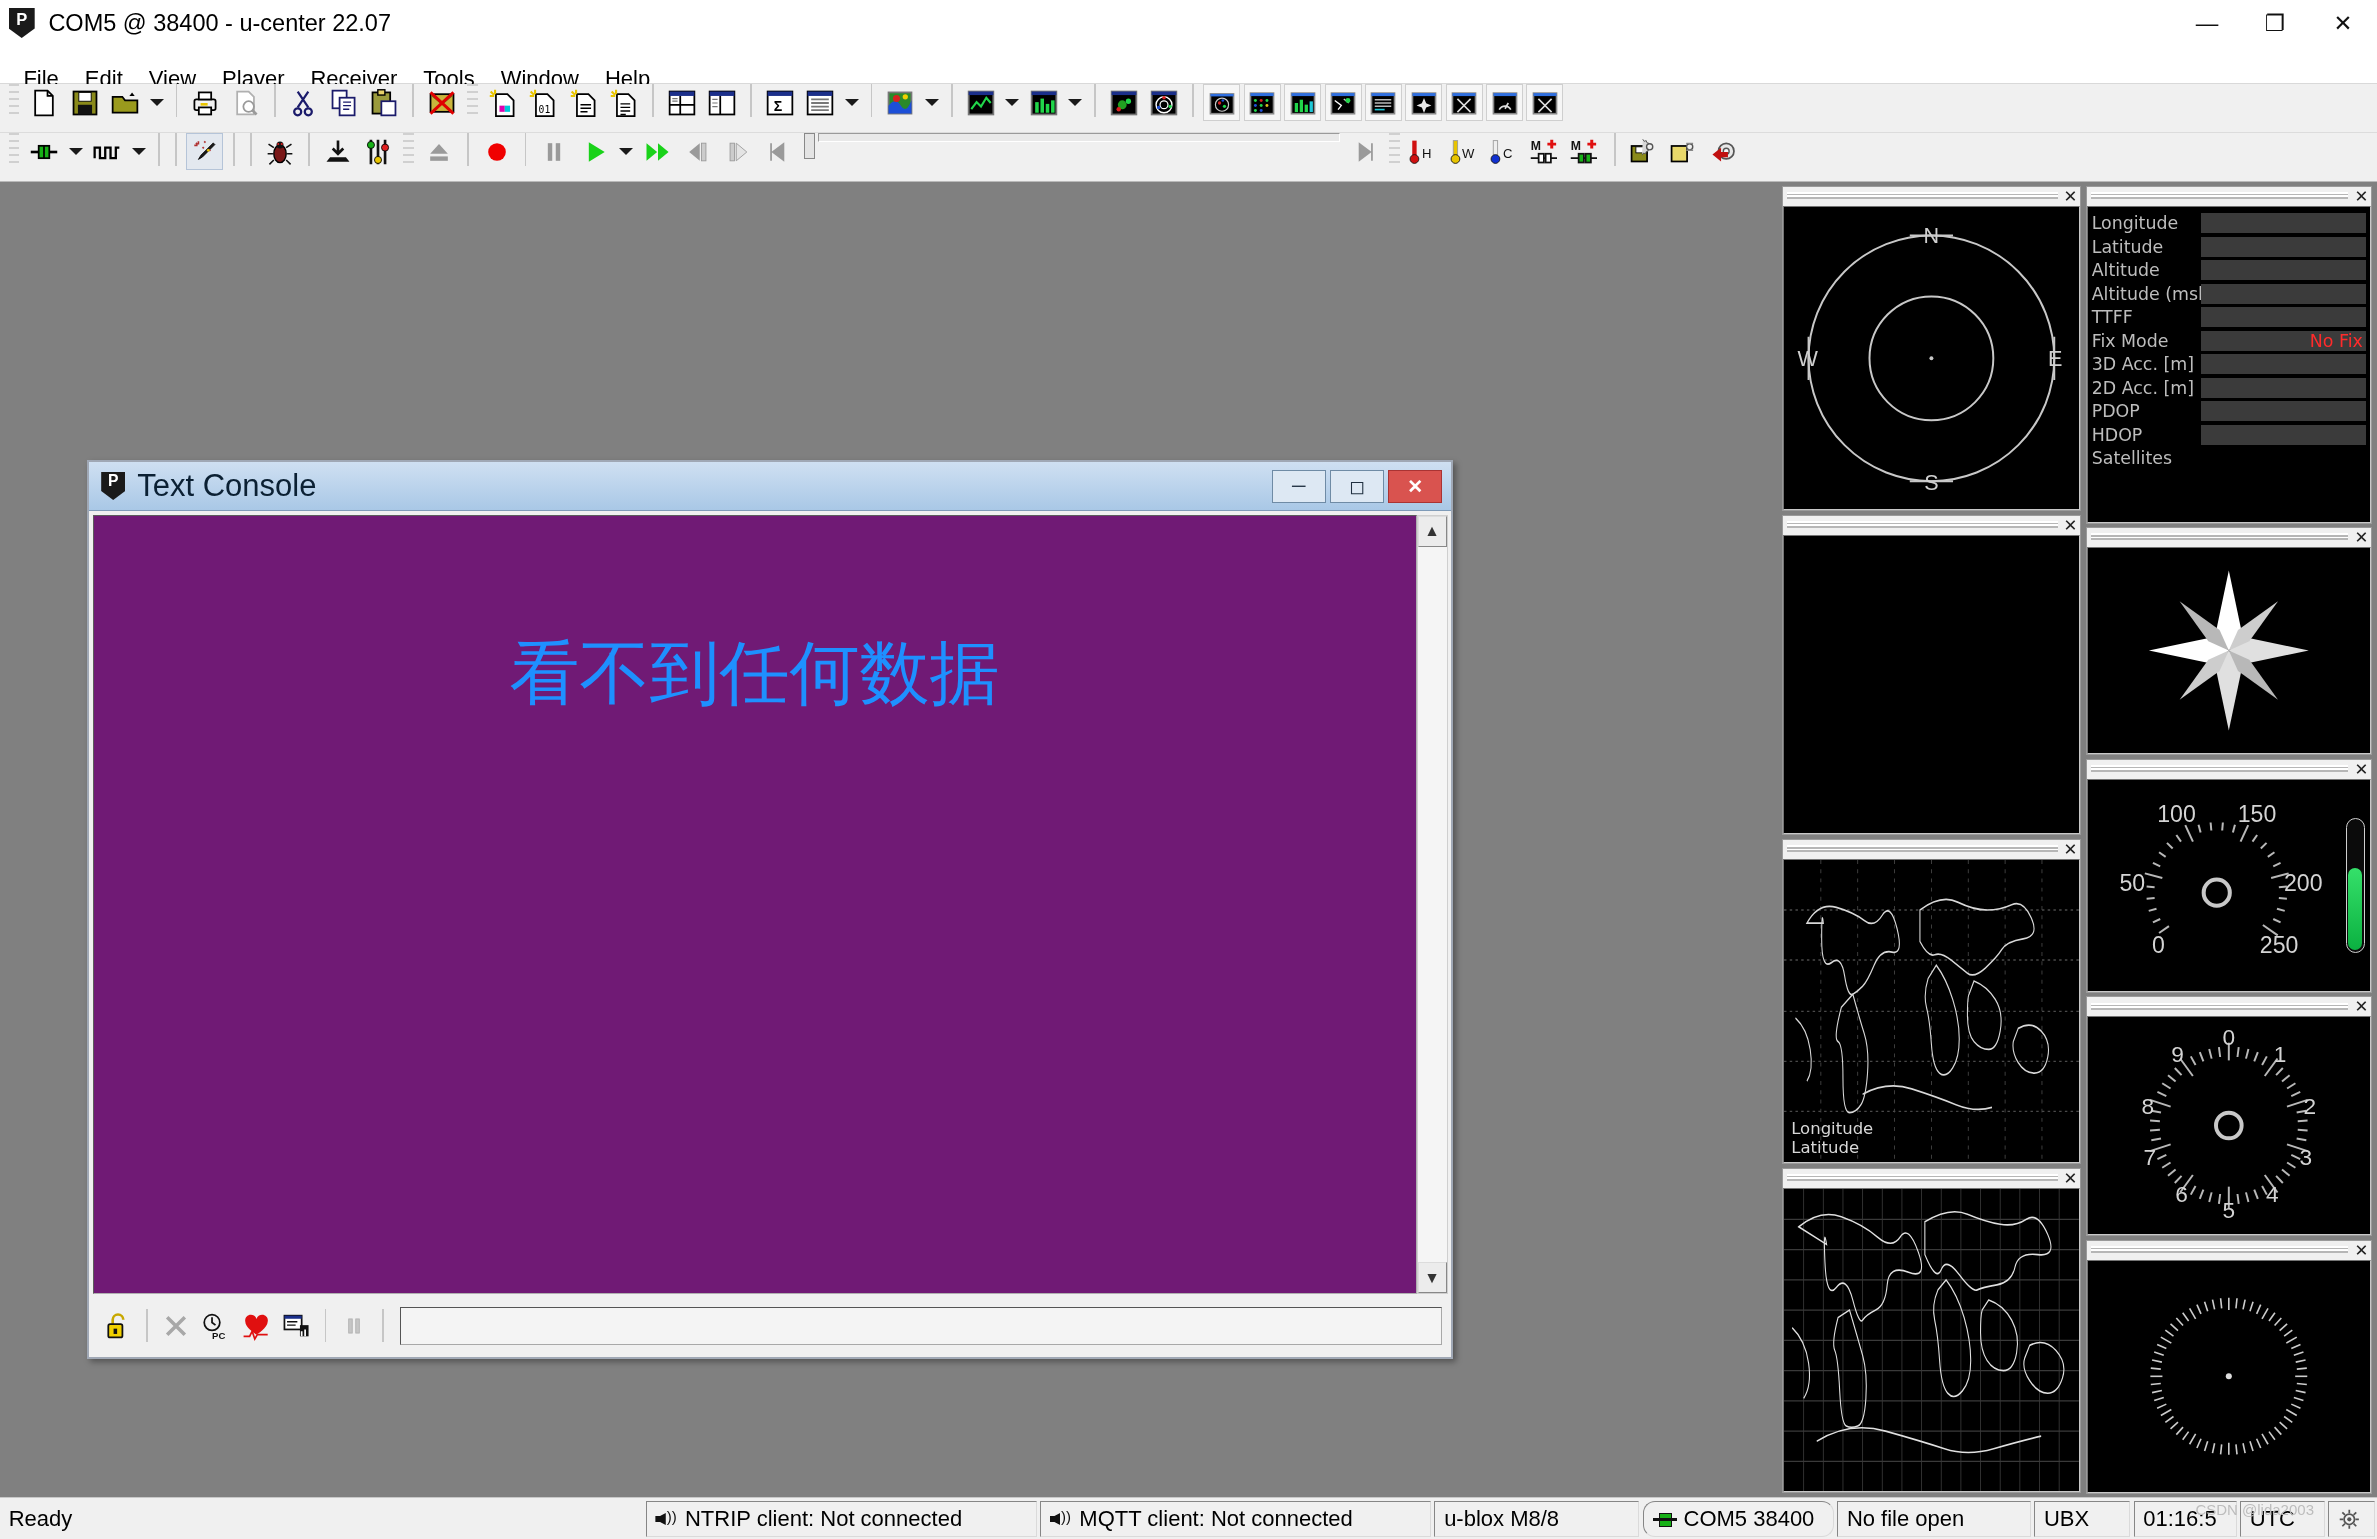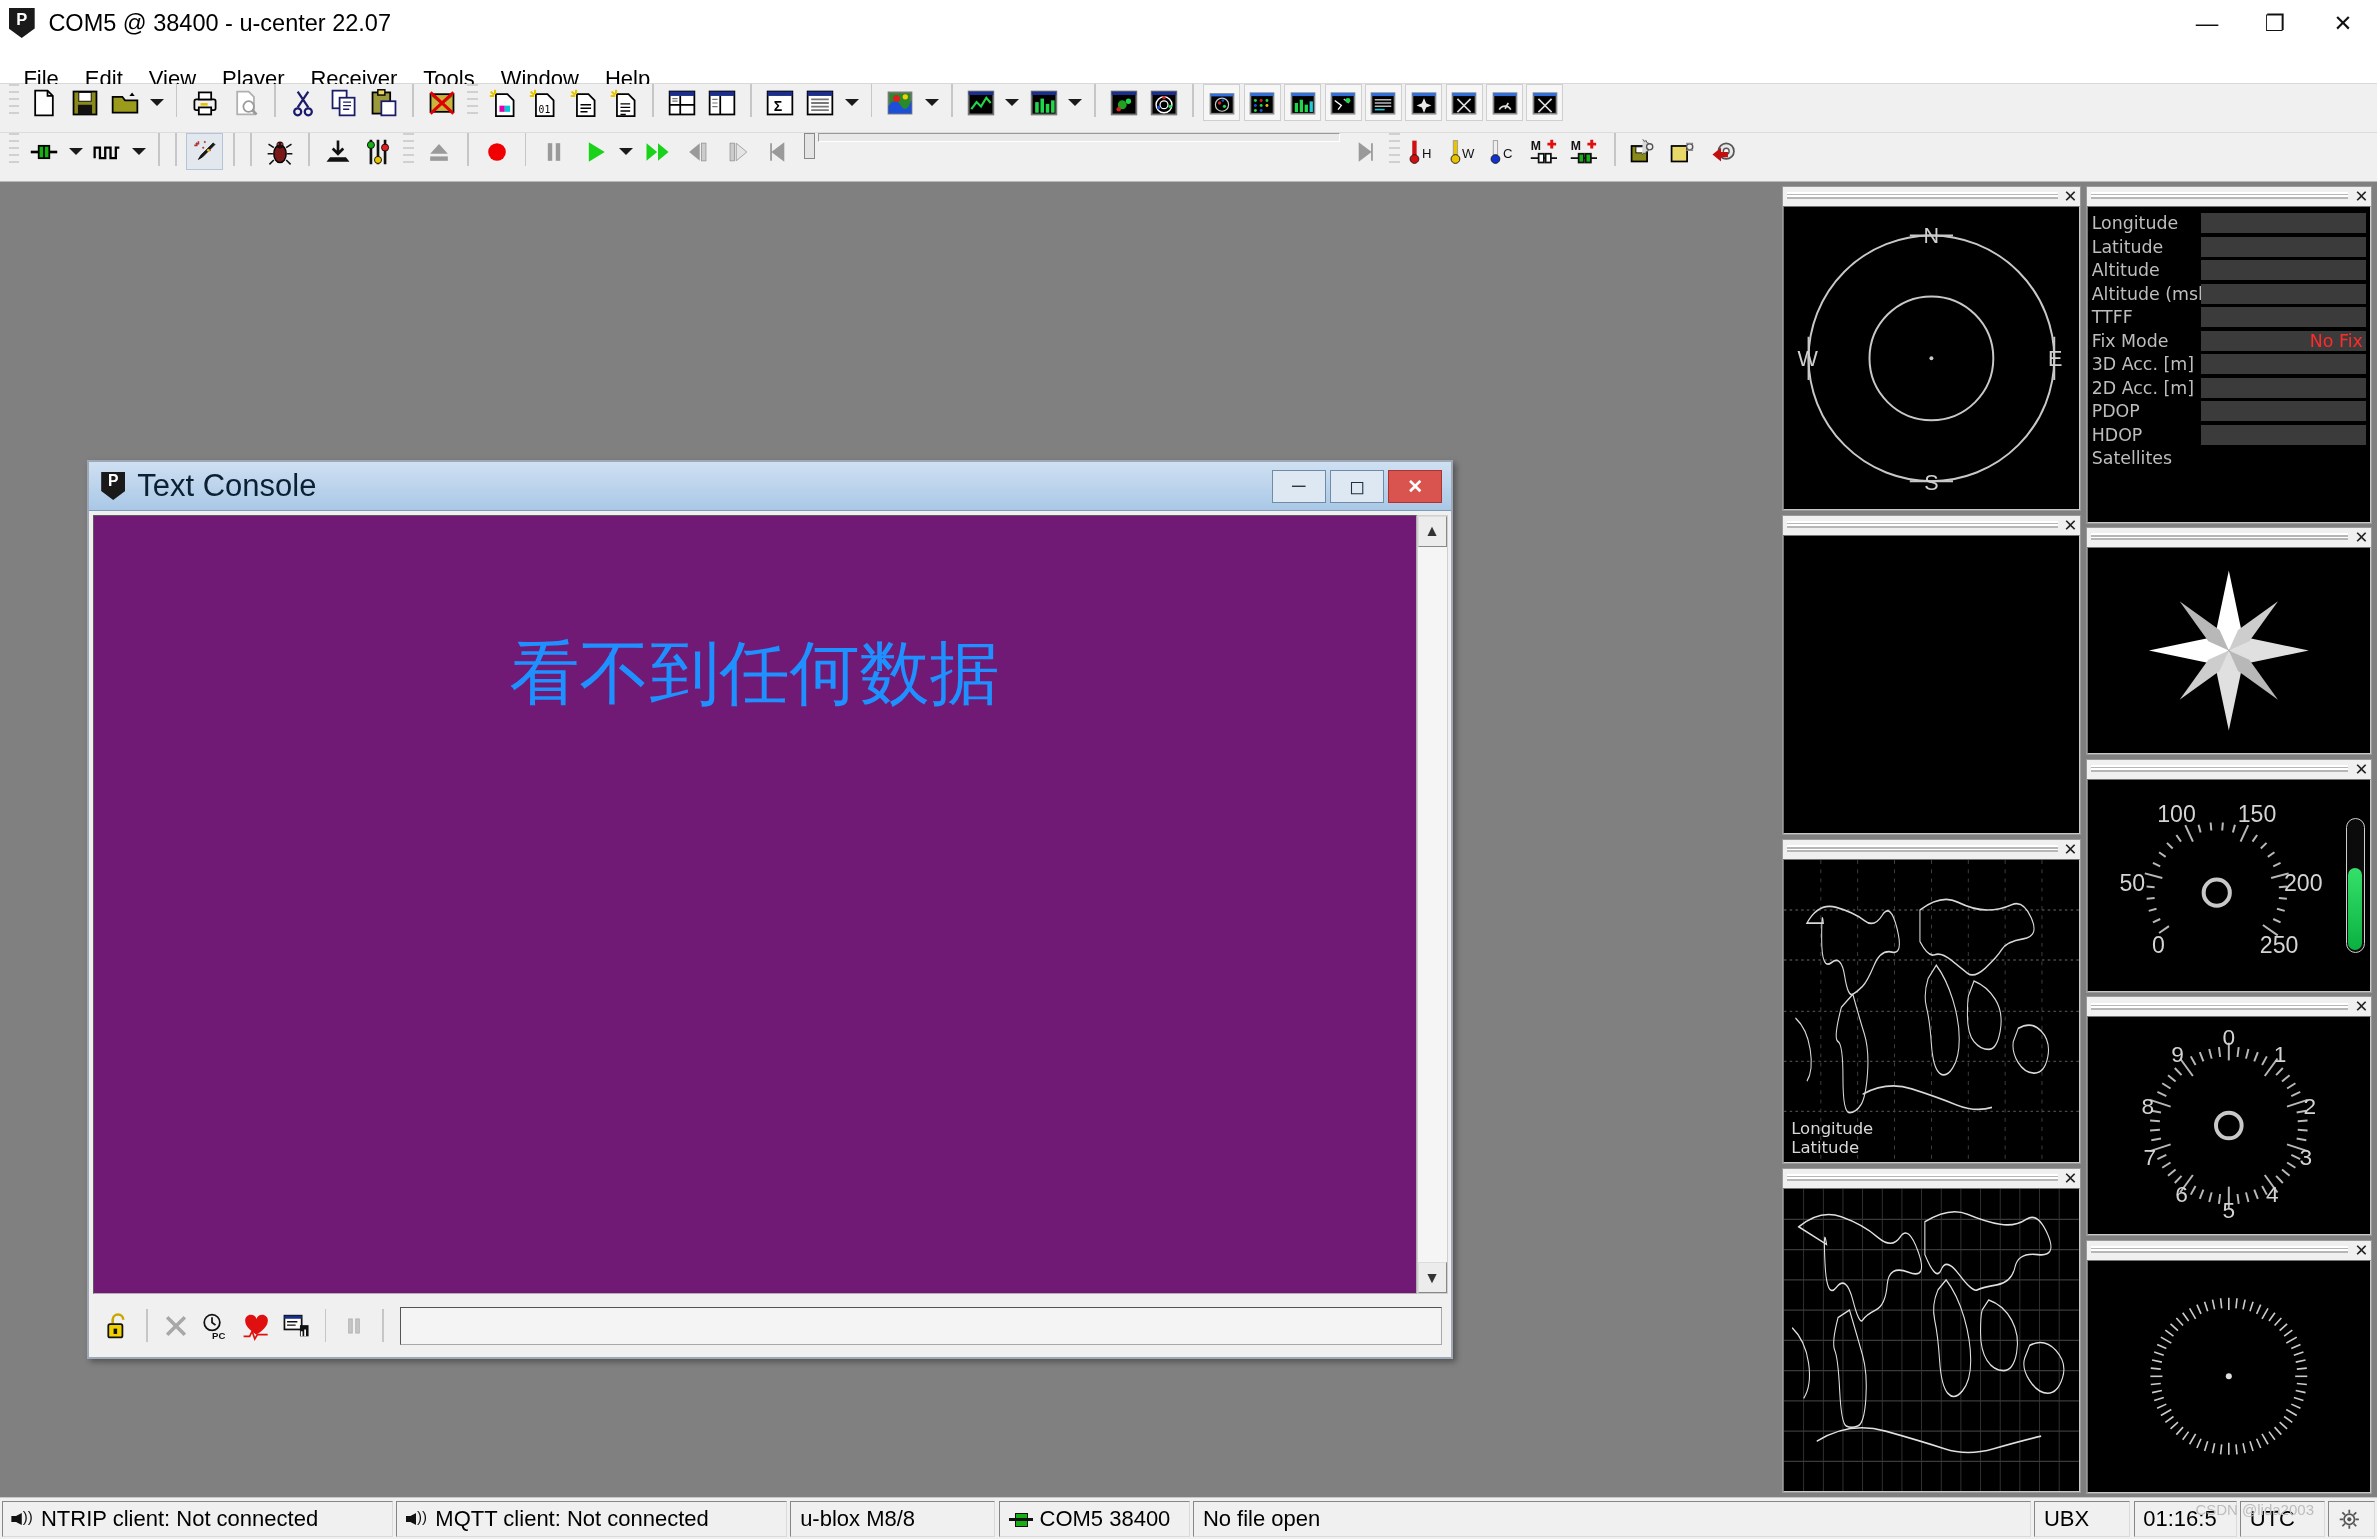--- a/index.html
+++ b/index.html
@@ -1097,30 +1097,31 @@
               <circle cx="140" cy="100" r="3" fill="#dddddd"></circle>
             </svg>
           </div>
         </div>
 
       </div>
     </div>
   </div>
 
   <div class="statusbar">
+    <div class="sb-cell sb-ready">Ready</div>
     <div class="sb-cell" style="flex:0 0 391px;">
       <span class="spk"></span>
       <span>NTRIP client: Not connected</span>
     </div>
     <div class="sb-cell" style="flex:0 0 391px;">
       <span class="spk"></span>
       <span>MQTT client: Not connected</span>
     </div>
     <div class="sb-cell" style="flex:0 0 205px;">u-blox M8/8</div>
-    <div class="sb-cell" style="flex:0 0 191px;">
+    <div class="sb-cell" style="flex:0 0 191px;border-radius:12px;">
       <span class="plug"></span>
       <span>COM5 38400</span>
     </div>
     <div class="sb-cell sb-grow">No file open</div>
     <div class="sb-cell" style="flex:0 0 96px;">UBX</div>
     <div class="sb-cell" style="flex:0 0 103px;">01:16:5</div>
     <div class="sb-cell" style="flex:0 0 85px; position:relative;">
       <span>UTC</span>
     </div>
     <div class="sb-cell" style="flex:0 0 47px;">

